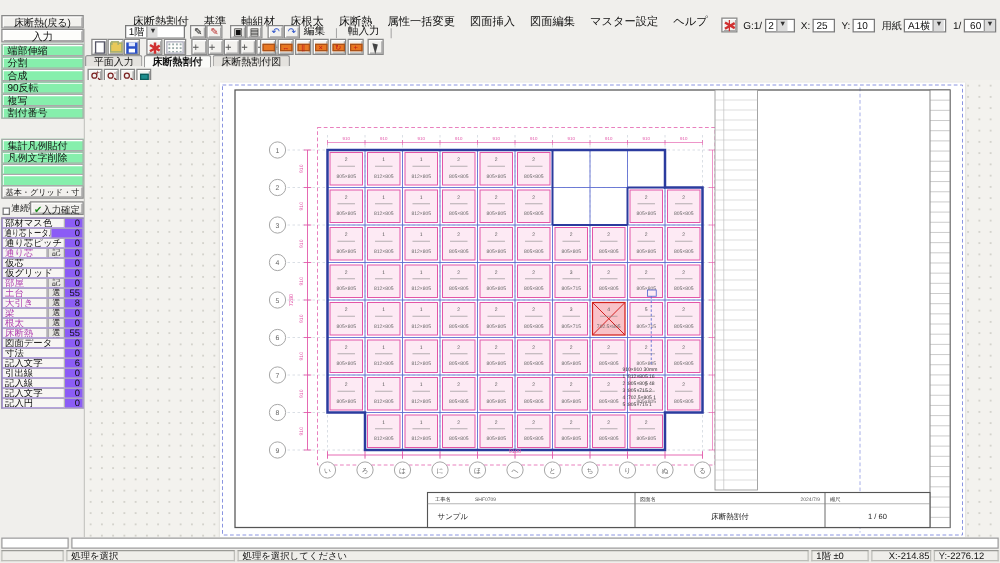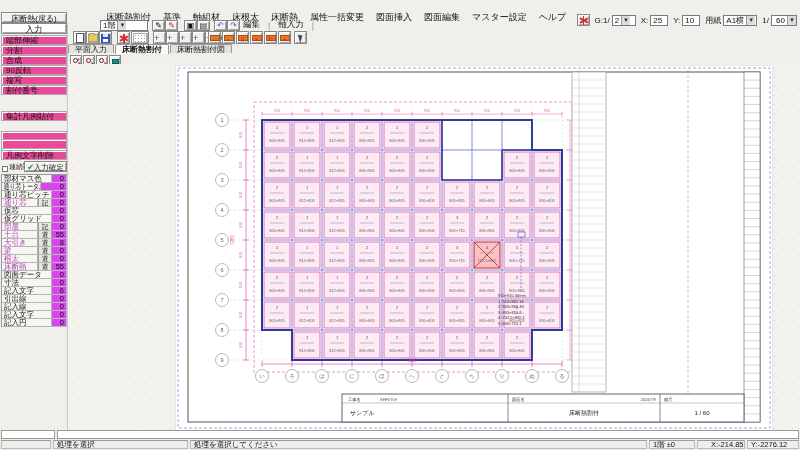--- a/index.html
+++ b/index.html
@@ -67,29 +67,29 @@
   .zb { width:12px; height:11px; position:relative; }
   .mag { position:absolute; left:2px; top:2px; width:5px; height:5px; border:1px solid #7a2020; border-radius:50%; }
   .mag::after { content:""; position:absolute; left:4px; top:4px; width:3px; height:1px; background:#7a2020; transform:rotate(45deg); }
   .magsign { position:absolute; right:1px; top:0; font-size:6px; color:#7a2020; }
   .teal-rect { position:absolute; left:2px; top:3px; width:7px; height:5px; background:#1d8d8d; border:1px solid #0c5c5c; }
 
   
   #sidebar { position:absolute; top:23px; left:0; width:68px; bottom:20px; background:#f0efec; border-right:1px solid #c8c8c4; }
   #mode-btn { position:absolute; left:1px; top:0; width:66px; height:11px; text-align:center; line-height:11px; font-size:8.5px; background:#fdfdfb; }
   .side-tool { position:absolute; left:1px; width:66px; height:10px; text-align:left; padding-left:4px; line-height:10px; font-size:8px;
-     border:1px solid #aaa; background:#ec4899; box-shadow:inset 1px 1px 0 #fff; }
+     border:1px solid #aaa; background:#86efac; box-shadow:inset 1px 1px 0 #fff; }
   #grid-btn { position:absolute; left:1px; top:125px; width:66px; height:11px; font-size:6.5px; text-align:center; line-height:11px; }
   #confirm-row { position:absolute; left:1px; top:137px; width:66px; height:12px; display:flex; align-items:flex-end; gap:1px; }
   #cont-chk { width:6px; height:6px; border:1px solid #777; background:#fff; margin-left:1px; }
   #cont-lab { font-size:7px; }
   #confirm-btn { flex:1; height:11px; font-size:7.5px; text-align:center; line-height:11px; color:#222; }
   #confirm-btn .chk { color:#1a8a1a; font-size:8px; }
 
-  #counts { position:absolute; left:1px; top:151px; width:66px; border-top:1px solid #999; border-left:1px solid #999; background:#d946ef; }
+  #counts { position:absolute; left:1px; top:151px; width:66px; border-top:1px solid #999; border-left:1px solid #999; background:#8b5cf6; }
   .cnt-row { display:flex; height:8px; border-bottom:1px solid #b5b5b5; font-size:7.5px; line-height:7.5px; overflow:hidden; }
   .cnt-lab { flex:1; padding-left:2px; border-right:1px solid #b5b5b5; background:#f7f6f3; white-space:nowrap; overflow:hidden;
      transform-origin:0 50%; }
   .cnt-lab.hl { color:#b040b0; }
   .cnt-btn { width:14px; font-size:6.5px; text-align:center; background:#e8e7e3; border:1px solid #999; border-top:none; border-bottom:none; line-height:7px; }
   .cnt-val { width:15px; text-align:right; padding-right:2px; border-right:1px solid #b5b5b5; }
 
   
   #canvas { position:absolute; top:64px; left:68px; right:0; bottom:20px; background:#f3f2ee; overflow:hidden;
     background-image:radial-gradient(#d4d3cc 0.6px, transparent 0.7px); background-size:9px 9px; }
@@ -347,21 +347,21 @@
         </div>
       </div>
   <div class="side-tool" style="top: 12px;">端部伸縮</div>
       <div class="side-tool" style="top: 22px;">分割</div>
       <div class="side-tool" style="top: 32px;">合成</div>
       <div class="side-tool" style="top: 42px;">90反転</div>
       <div class="side-tool" style="top: 52px;">複写</div>
       <div class="side-tool" style="top: 62px;">割付番号</div>
       <div class="side-tool" style="top: 72px; margin-top: 40px;">削除</div>
       <div class="side-tool" style="top: 88px;">集計凡例貼付</div>
-      <div class="side-tool" style="top: 98px; margin-top: 29px;">凡例文字削除</div>
+      <div class="side-tool" style="top: 98px;">凡例文字削除</div>
       <div class="side-tool" style="top: 108px;"></div>
       <div class="side-tool" style="top: 116px;"></div>
     </div>
 
   <div id="canvas">
     <div id="paper">
       <svg id="plan" width="596" height="364" viewBox="0 0 596 364">
           <rect x="2" y="2" width="592" height="360" fill="none" stroke="#8a94e0" stroke-width="0.8" stroke-dasharray="3,2"></rect>
           <line x1="512" y1="4" x2="512" y2="360" stroke="#8a94e0" stroke-width="0.6" stroke-dasharray="3,2"></line>
           <rect x="12" y="6" width="572" height="350" fill="none" stroke="#555" stroke-width="1"></rect>

